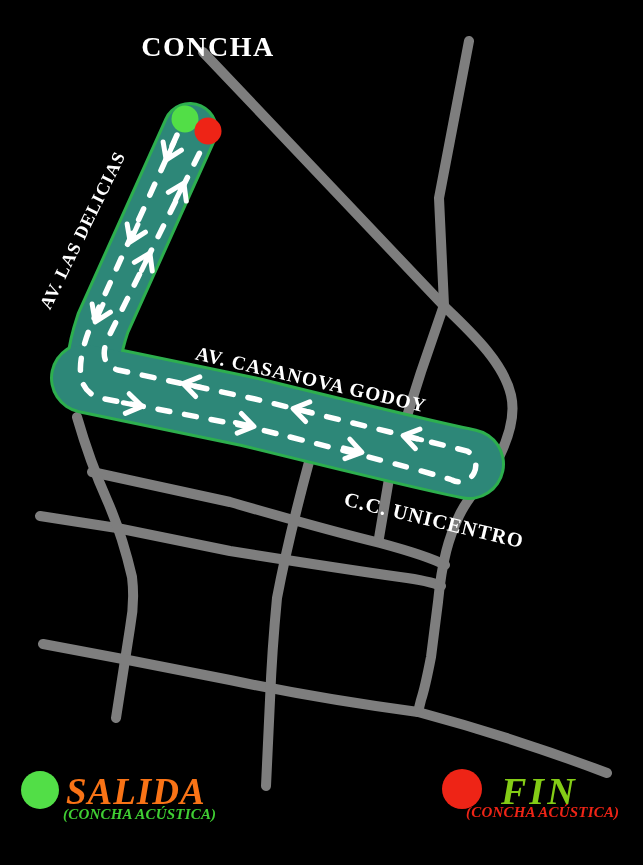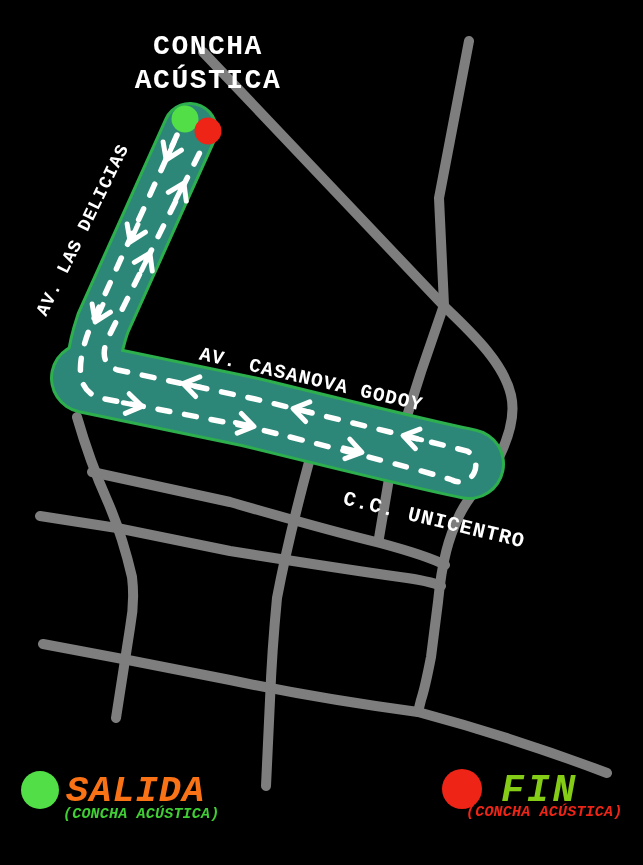--- a/index.html
+++ b/index.html
@@ -1,18 +1,18 @@
 <!DOCTYPE html>
 <html><head>
 <meta charset="utf-8">
 <style>
   html,body{margin:0;padding:0;background:#000;}
   #stage{
     position:relative;width:643px;height:865px;overflow:hidden;
-    background:#000;font-family:Liberation Mono, monospace;
+    background:#000;font-family:Liberation Serif, serif;
   }
   #map-svg{position:absolute;left:0;top:0;}
   .label{position:absolute;color:#fff;font-weight:800;white-space:nowrap;}
   #title{
     left:58px;top:30px;width:300px;text-align:center;
     font-size:28px;line-height:34px;letter-spacing:1.5px;color:#fff;font-weight:800;
   }
   #street-delicias{
     left:-17px;top:220px;width:200px;text-align:center;
     font-size:18px;letter-spacing:1px;
@@ -86,21 +86,20 @@
     </g>
 
     <g>
       <circle cx="185" cy="119" r="13.5" fill="#52de47"></circle>
       <circle cx="208" cy="131" r="13.5" fill="#ee2416"></circle>
     </g>
   </svg>
 
   <div id="title" class="label">
     <div>CONCHA</div>
-    <div>ACÚSTICA</div>
   </div>
 
   <div id="street-delicias" class="label">AV. LAS DELICIAS</div>
   <div id="street-casanova" class="label">AV. CASANOVA GODOY</div>
   <div id="street-unicentro" class="label">C.C. UNICENTRO</div>
 
   <div>
     <div id="legend-start-dot" class="legend-dot"></div>
     <div id="legend-start-label" class="legend-label">SALIDA</div>
     <div id="legend-start-detail" class="legend-label">(CONCHA ACÚSTICA)</div>

